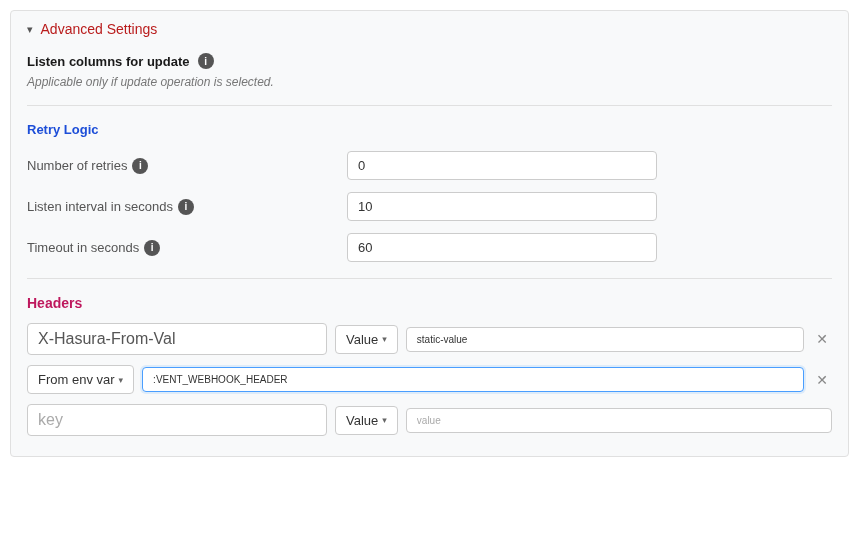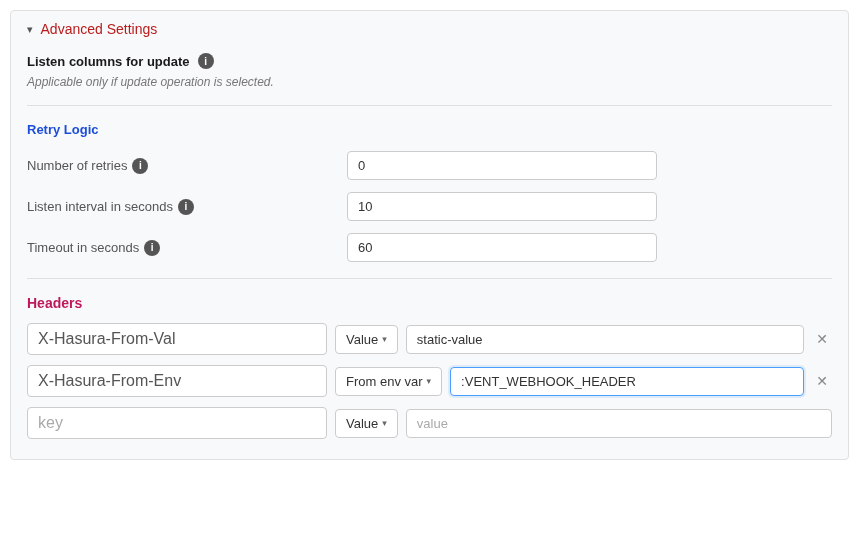--- a/index.html
+++ b/index.html
@@ -173,21 +173,21 @@
     .dropdown-arrow {
       font-size: 9px;
       color: #666;
     }
 
     .header-value-input {
       flex: 1;
       padding: 6px 10px;
       border: 1px solid #ccc;
       border-radius: 4px;
-      font-size: 13px;
+      font-size: 10px;
       color: #333;
       outline: none;
       background: #fff;
       min-width: 0;
     }
 
     .header-value-input::placeholder {
       color: #aaa;
     }
 
@@ -271,21 +271,20 @@
         <input type="text" class="header-key-input" value="X-Hasura-From-Val" style="">
         <button class="value-type-btn">
           <span>Value</span>
           <span class="dropdown-arrow">▾</span>
         </button>
         <input type="text" class="header-value-input" value="static-value" style="">
         <button class="delete-btn">✕</button>
       </div>
 
       <div class="header-row">
-        <input type="text" class="header-key-input" value="X-Hasura-From-Env" style="">
         <button class="value-type-btn">
           <span>From env var</span>
           <span class="dropdown-arrow">▾</span>
         </button>
         <input type="text" class="header-value-input focused" value=":VENT_WEBHOOK_HEADER" style="">
         <button class="delete-btn">✕</button>
       </div>
 
       <div class="header-row">
         <input type="text" class="header-key-input" placeholder="key" style="">

